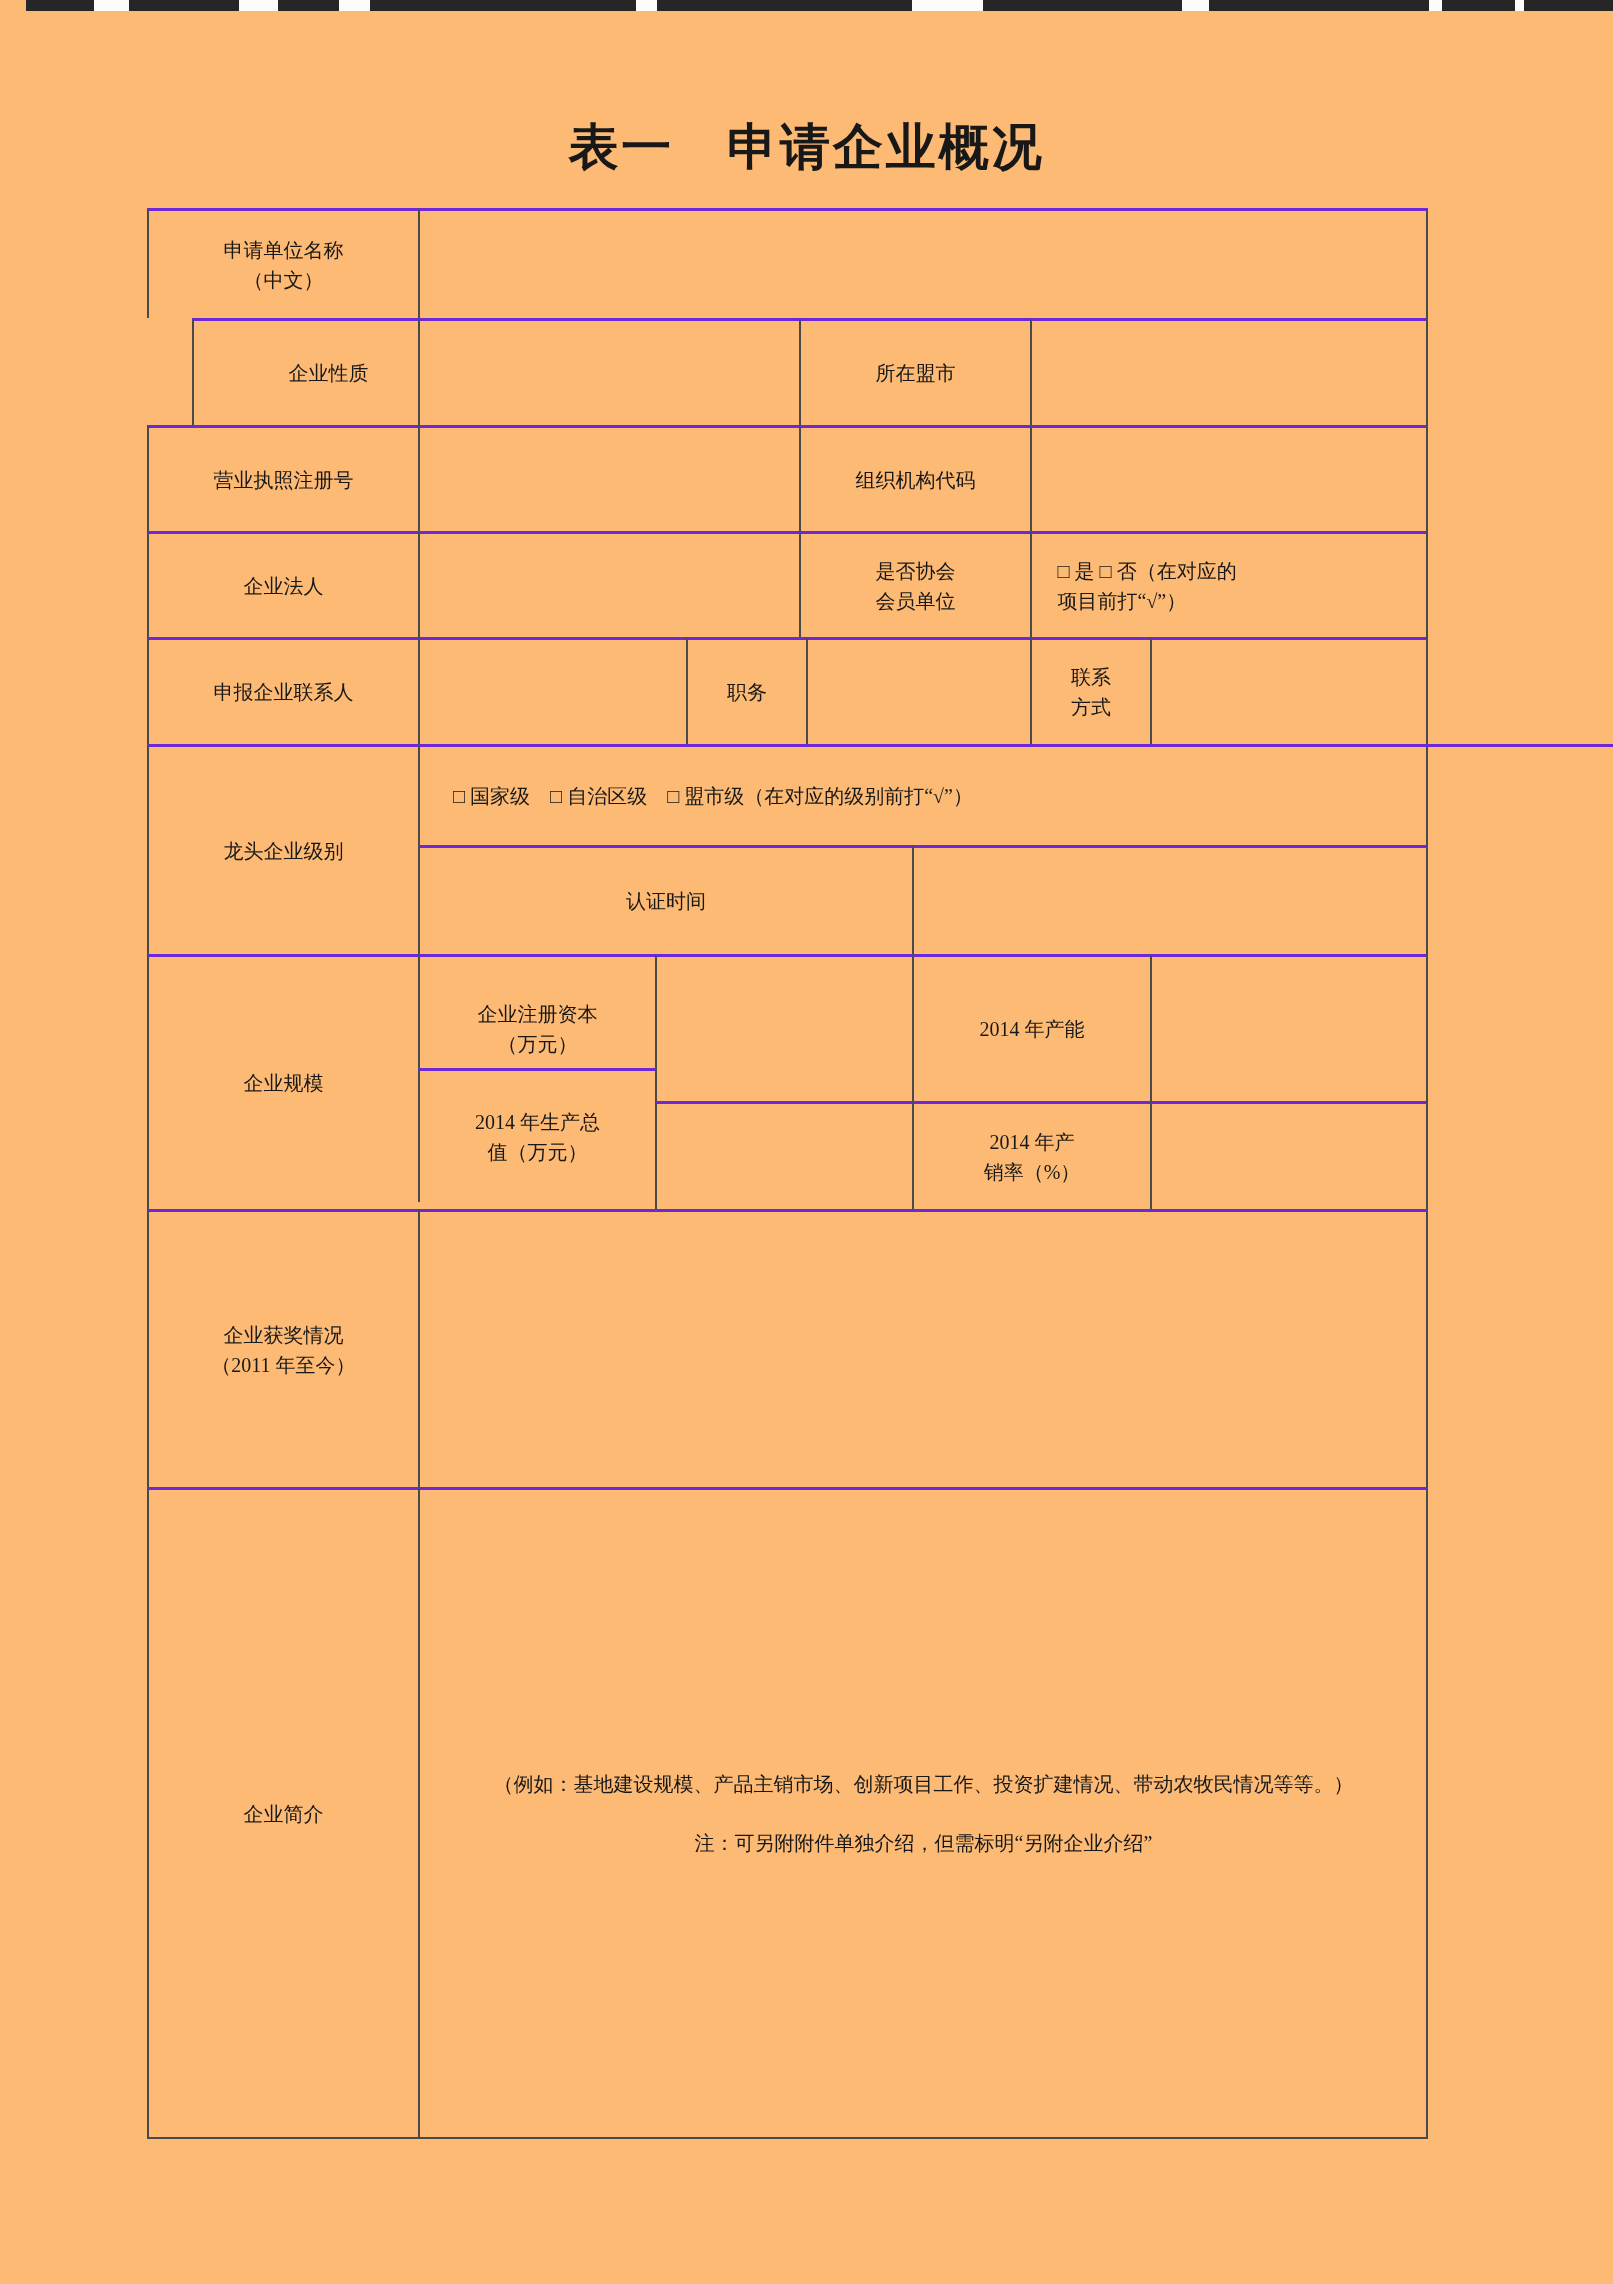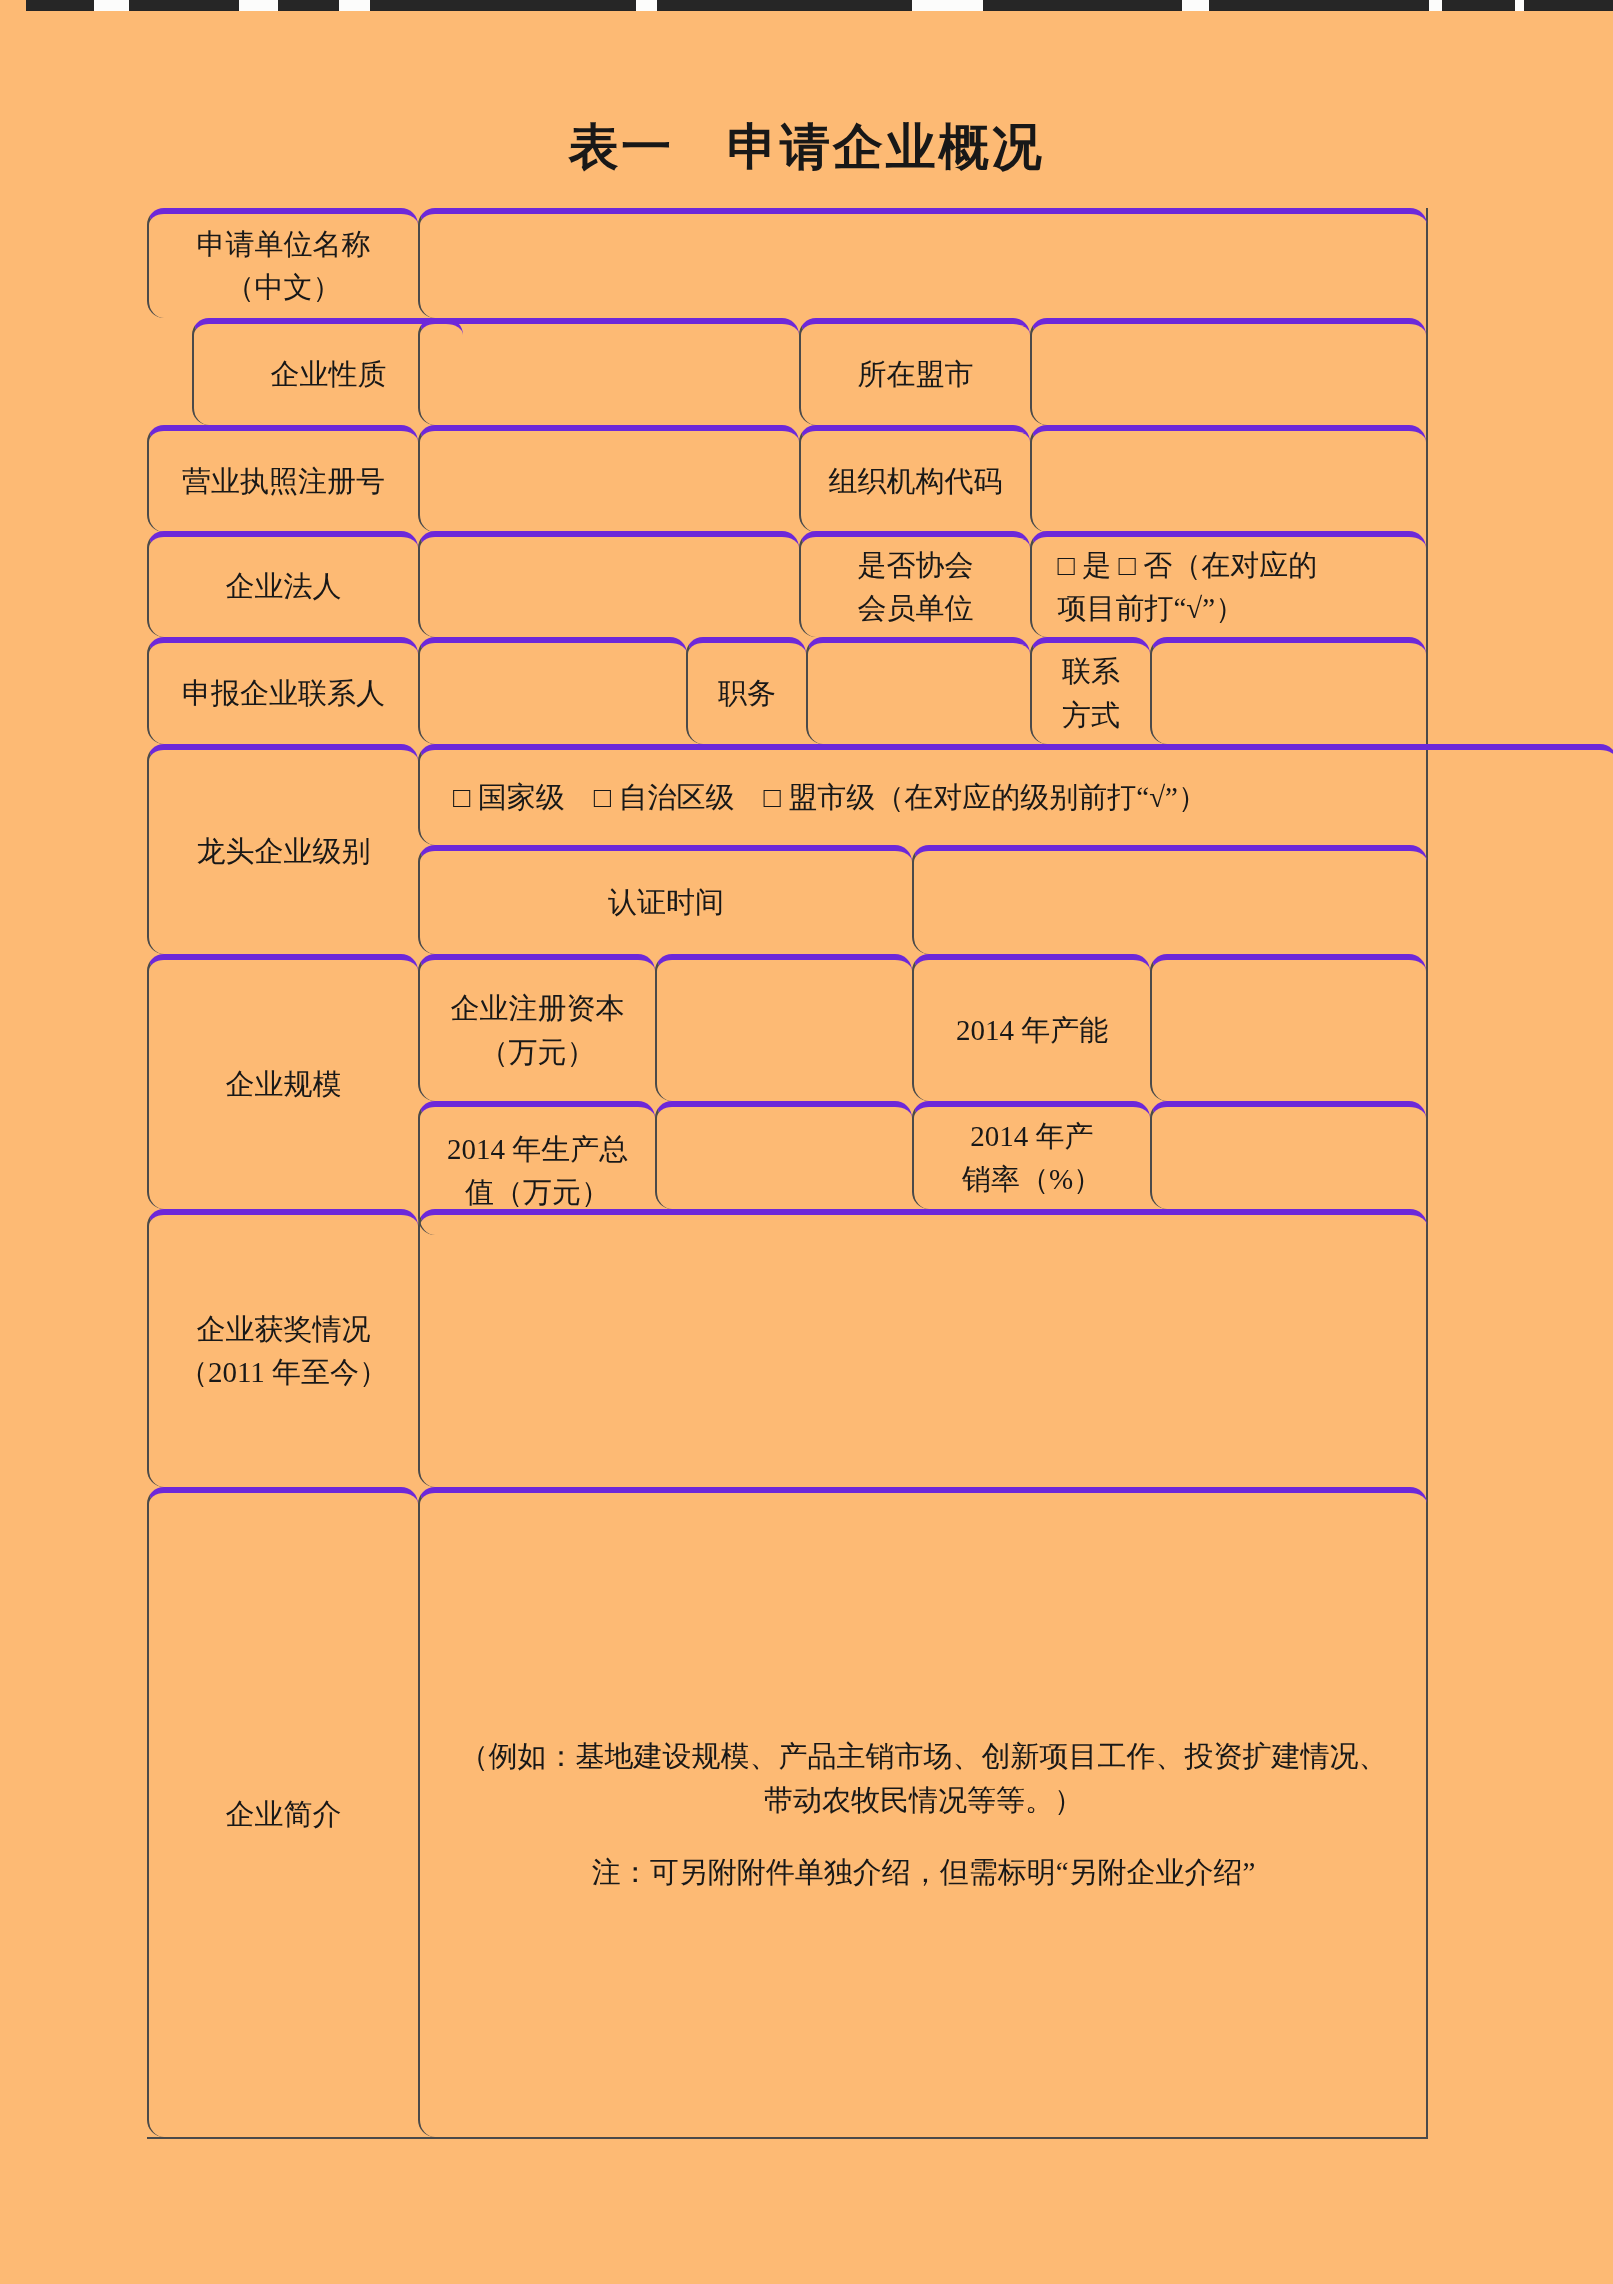--- a/index.html
+++ b/index.html
@@ -14,23 +14,23 @@
   .title {
     position:absolute; top:114px; left:0; width:100%;
     text-align:center; font-size:50px; font-weight:bold; letter-spacing:2.9px;
   }
   .tbl {
     position:absolute; left:147px; top:208px; width:1279px; height:1929px;
     border-right:2px solid #4a4a4a; border-bottom:2px solid #4a4a4a;
   }
   .c {
     position:absolute; box-sizing:border-box;
-    border-left:2px solid #4a4a4a; border-top:6px solid #6d28d9;
+    border-left:2px solid #4a4a4a; border-top:3px solid #6d28d9;
     display:flex; flex-direction:column; align-items:center; justify-content:center;
-    text-align:center; font-size:29px; line-height:1.5; white-space:pre-line;border-radius:17px;
+    text-align:center; font-size:20px; line-height:1.5; white-space:pre-line;
   }
   .opt {
     align-items:flex-start; text-align:left;
     padding-left:25.5px; padding-right:15.7px;
   }
   .opt2 {
     align-items:flex-start; text-align:left;
     padding-left:33px; padding-right:15.7px;
   }
   .profile-content { padding:0 39px; }
@@ -90,21 +90,21 @@
     <div class="c opt2" style="left:271px;top:536px;width:1199px;height:101px;">□ 国家级　□ 自治区级　□ 盟市级（在对应的级别前打“√”）</div>
     <div class="c" style="left:271px;top:637px;width:494px;height:109px;">认证时间</div>
     <div class="c" style="left:765px;top:637px;width:515px;height:109px;"></div>
 
     <div class="c" style="left:0;top:746px;width:271px;height:255px;">企业规模</div>
     <div class="c" style="left:271px;top:746px;width:237px;height:147px;">企业注册资本
 （万元）</div>
     <div class="c" style="left:508px;top:746px;width:257px;height:147px;"></div>
     <div class="c" style="left:765px;top:746px;width:238px;height:147px;">2014 年产能</div>
     <div class="c" style="left:1003px;top:746px;width:276px;height:147px;"></div>
-    <div class="c" style="left:271px;top:893px;width:237px;height:134px;">2014 年生产总
+    <div class="c" style="left:271px;top:860px;width:237px;height:134px;">2014 年生产总
 值（万元）</div>
     <div class="c" style="left:508px;top:893px;width:257px;height:108px;"></div>
     <div class="c" style="left:765px;top:893px;width:238px;height:108px;">2014 年产
 销率（%）</div>
     <div class="c" style="left:1003px;top:893px;width:276px;height:108px;"></div>
 
     <div class="c" style="left:0;top:1001px;width:271px;height:278px;">企业获奖情况
 （2011 年至今）</div>
     <div class="c" style="left:271px;top:1001px;width:1009px;height:278px;"></div>
 

